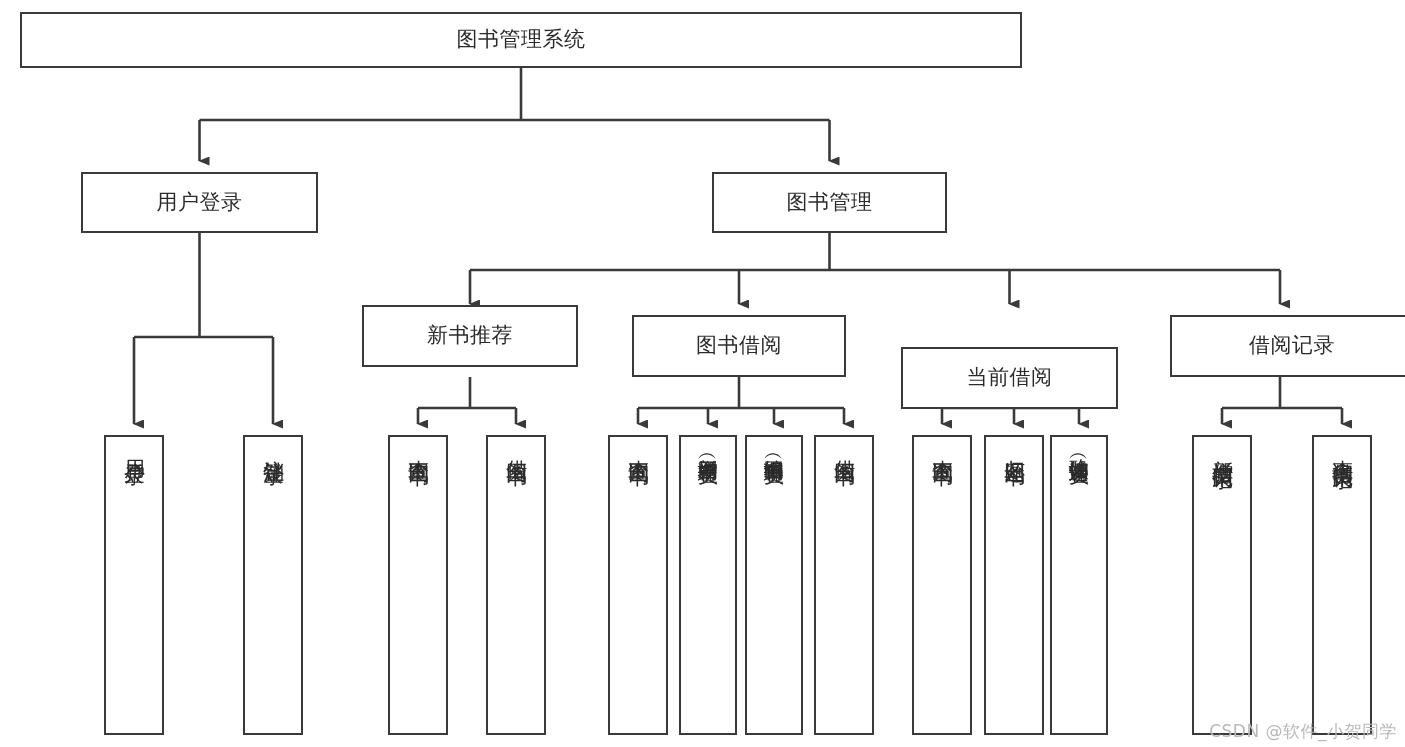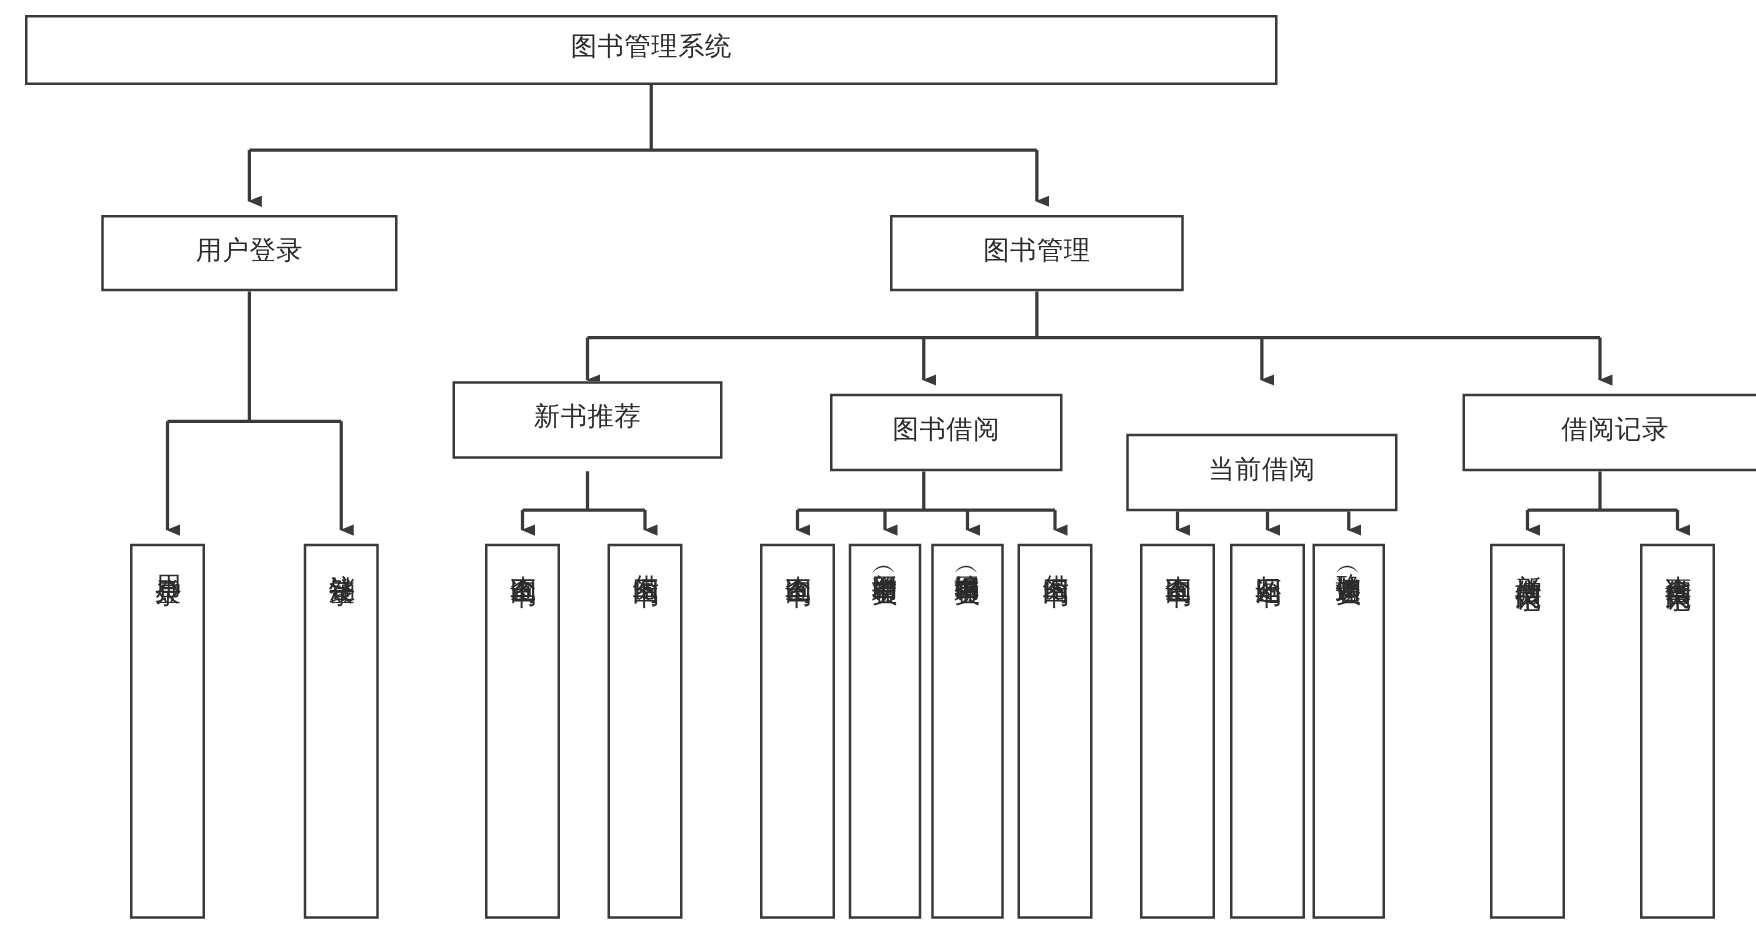--- a/index.html
+++ b/index.html
@@ -38,21 +38,20 @@
   }
   .node-label {
     color: #2b2b2b;
     line-height: 1.12;
     text-align: center;
     white-space: pre;
   }
   .node.horizontal .node-label {
     font-size: 21px;
     letter-spacing: 0.5px;
-    font-family: Liberation Mono, monospace;
   }
   .node.vertical {
     align-items: flex-start;
     justify-content: center;
     padding-top: 6px;
   }
   .node.vertical .node-label {
     writing-mode: vertical-rl;
     text-orientation: upright;
     font-size: 21px;
@@ -127,21 +126,21 @@
       </div>
       <div class="node horizontal" style="left: 81px; top: 172px; width: 237px; height: 61px;">
         <span class="node-label">用户登录</span>
       </div>
       <div class="node horizontal" style="left: 712px; top: 172px; width: 235px; height: 61px;">
         <span class="node-label">图书管理</span>
       </div>
       <div class="node horizontal" style="left: 362px; top: 305px; width: 216px; height: 62px;">
         <span class="node-label">新书推荐</span>
       </div>
-      <div class="node horizontal" style="left: 664px; top: 315px; width: 186px; height: 62px; align-items: center;">
+      <div class="node horizontal" style="left: 632px; top: 315px; width: 214px; height: 62px; align-items: center;">
         <span class="node-label">图书借阅</span>
       </div>
       <div class="node horizontal" style="left: 901px; top: 315px; width: 217px; height: 62px; margin-top: 32px;">
         <span class="node-label">当前借阅</span>
       </div>
       <div class="node horizontal" style="left: 1170px; top: 315px; width: 244px; height: 62px; justify-content: center;">
         <span class="node-label">借阅记录</span>
       </div>
       <div class="node vertical" style="left: 104px; top: 435px; width: 60px; height: 300px;">
         <span class="node-label">用户登录</span>
@@ -177,14 +176,15 @@
         <span class="node-label">确认归还（管理员）</span>
       </div>
       <div class="node vertical" style="left: 1192px; top: 435px; width: 60px; height: 300px;">
         <span class="node-label">新增借阅记录</span>
       </div>
       <div class="node vertical" style="left: 1312px; top: 435px; width: 60px; height: 300px;">
         <span class="node-label">查询借阅记录</span>
       </div>
     </div>
 
+  <div id="watermark">CSDN @软件_小贺同学</div>
 
 </div>
 
 </body></html>

